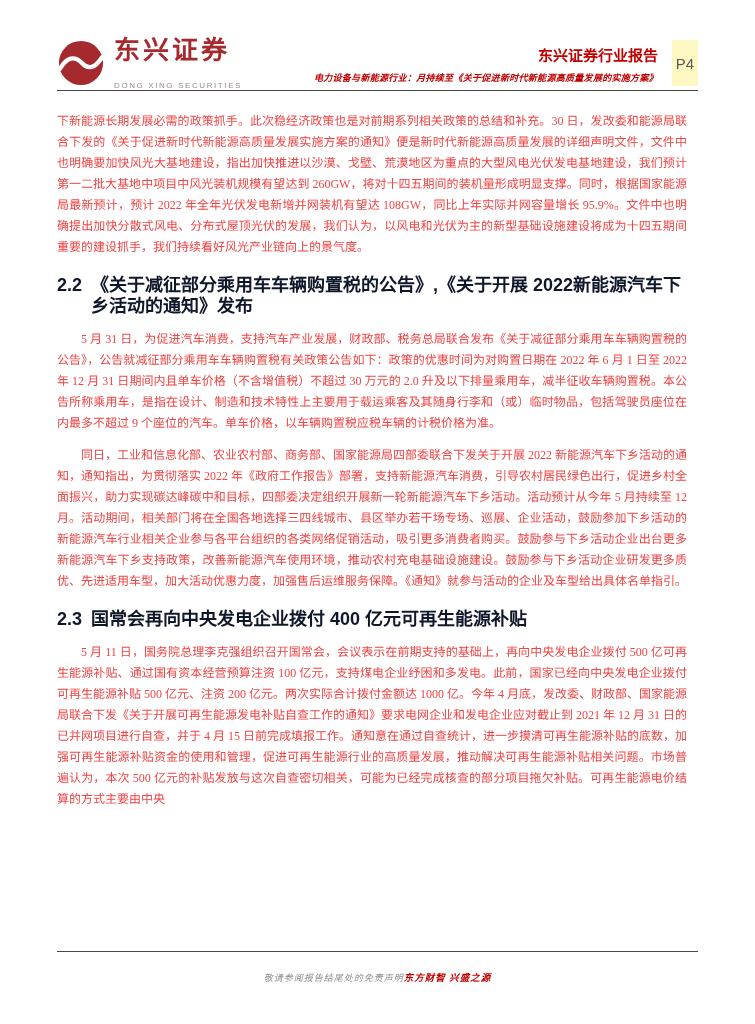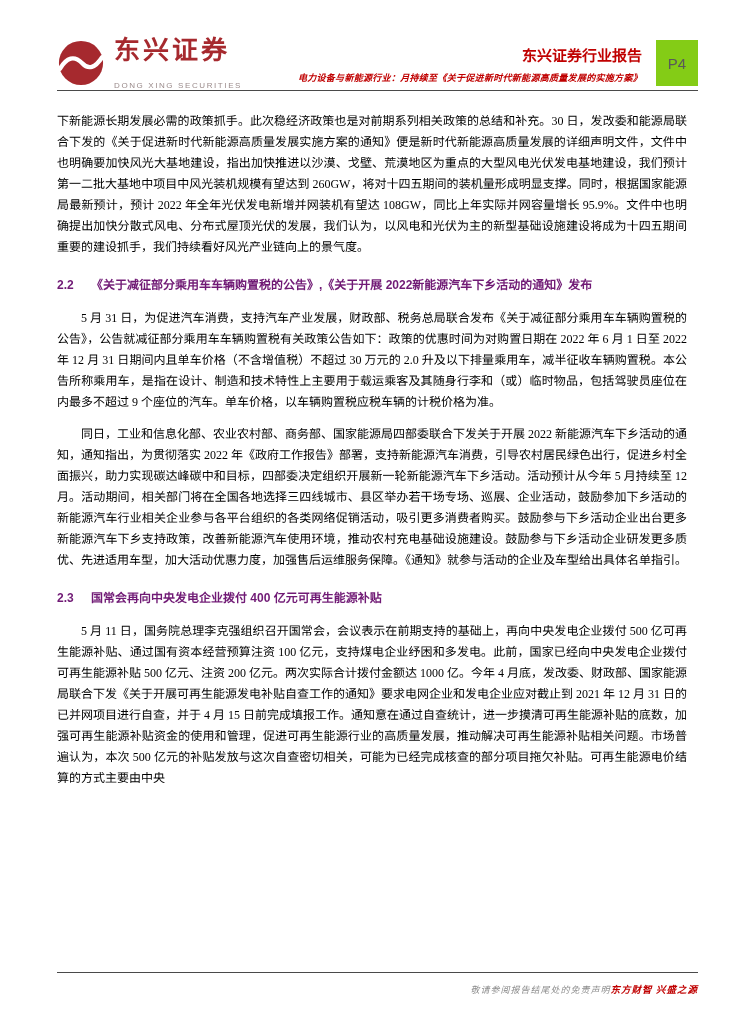--- a/index.html
+++ b/index.html
@@ -39,57 +39,57 @@
   .header-titles { text-align: right; margin-top: 4px; }
   .report-type {
     font-family: "Liberation Sans", "DejaVu Sans", sans-serif;
     font-size: 15px; font-weight: bold; color: #c00000;
   }
   .report-subtitle {
     font-size: 9px; font-weight: bold; font-style: italic;
     color: #c00000; margin-top: 6px; letter-spacing: 0.3px;
   }
   .page-badge {
-    width: 42px; height: 46px; margin-left: 14px;
-    background: #84cc16; color: #595959;
+    width: 26px; height: 46px; margin-left: 14px;
+    background: #fef9c3; color: #595959;
     font-family: "Liberation Sans", "DejaVu Sans", sans-serif;
     font-size: 15px;
     display: flex; align-items: center; justify-content: center;
     flex: 0 0 auto;
   }
   
   .body { margin-top: 20px; }
   .para {
     font-size: 12px;
     line-height: 21px;
-    color: #000000;
+    color: #ef4444;
     text-align: justify;
     text-indent: 2em;
     margin: 0 11px 11px 0;
   }
   .para.no-indent { text-indent: 0; }
   .section-heading {
     display: flex;
     font-family: "Liberation Sans", "DejaVu Sans", sans-serif;
-    font-size: 12px;
+    font-size: 18px;
     font-weight: bold;
-    color: #701a75;
+    color: #0f172a;
     line-height: 21px;
     margin: 17px 0 12px 0;
   }
   .h-num { flex: 0 0 34px; }
   .h-txt { flex: 1; }
   
   .footer {
     position: absolute;
-    left: 57px; right: 57px; bottom: 28px;
+    left: 57px; right: 57px; bottom: 40px;
     border-top: 1.5px solid #4a4a4a;
-    padding-top: 9px;
+    padding-top: 18px;
     display: flex;
-    justify-content: flex-end;
+    justify-content: center;
     align-items: center;
   }
   .footer-left {
     font-size: 9px; color: #8c8c8c; font-style: italic; letter-spacing: 1px;
   }
   .footer-right {
     font-size: 9.5px; color: #c00000; font-weight: bold; font-style: italic; letter-spacing: 1px;
   }
 </style>
 </head>

